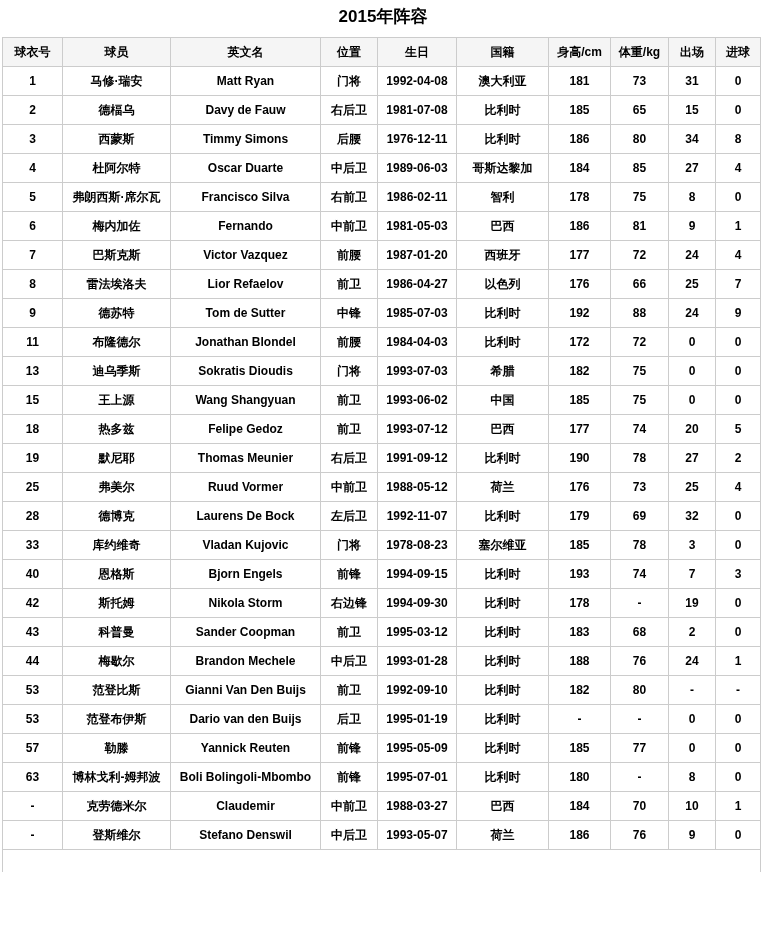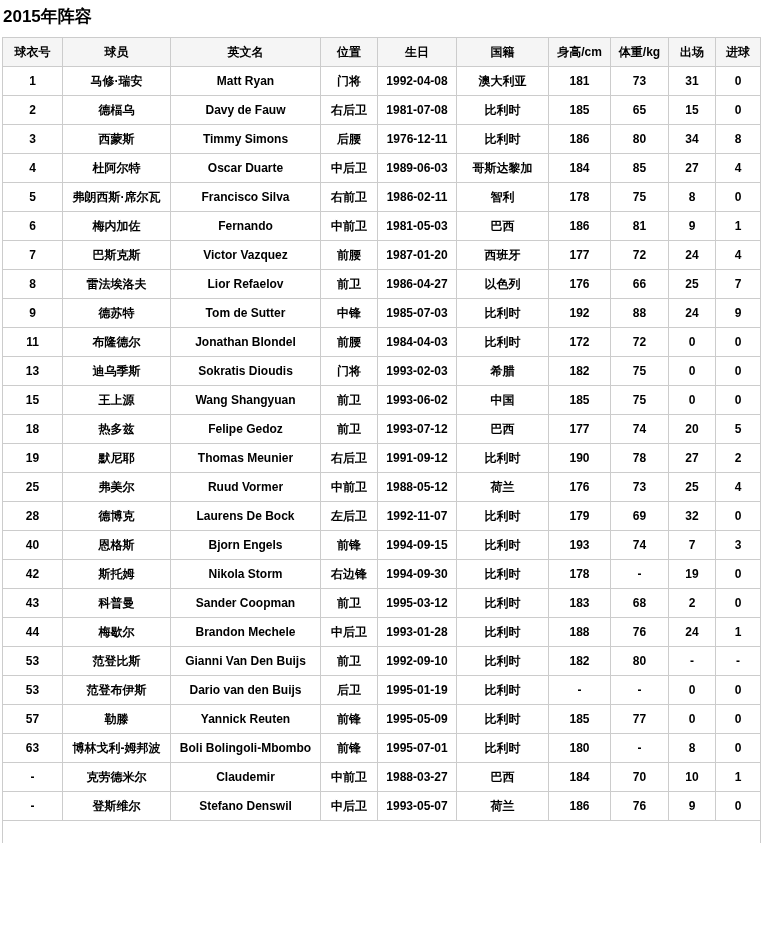--- a/index.html
+++ b/index.html
@@ -10,20 +10,21 @@
     height: 930px;
     overflow: hidden;
     font-family: "Liberation Sans", "DejaVu Sans", sans-serif;
     color: #000000;
   }
   .page-title {
     font-size: 17px;
     font-weight: bold;
     margin: 7px 0 10px 3px;
     line-height: 20px;
+    text-align: center;
   }
   table.roster {
     border-collapse: collapse;
     table-layout: fixed;
     width: 758px;
     margin-left: 2px;
   }
   table.roster th,
   table.roster td {
     border: 1px solid #cccccc;
@@ -201,21 +202,21 @@
         <td>172</td>
         <td>72</td>
         <td>0</td>
         <td>0</td>
       </tr>
       <tr>
         <td>13</td>
         <td>迪乌季斯</td>
         <td>Sokratis Dioudis</td>
         <td>门将</td>
-        <td>1993-02-03</td>
+        <td>1993-07-03</td>
         <td>希腊</td>
         <td>182</td>
         <td>75</td>
         <td>0</td>
         <td>0</td>
       </tr>
       <tr>
         <td>15</td>
         <td>王上源</td>
         <td>Wang Shangyuan</td>
@@ -269,20 +270,32 @@
         <td>Laurens De Bock</td>
         <td>左后卫</td>
         <td>1992-11-07</td>
         <td>比利时</td>
         <td>179</td>
         <td>69</td>
         <td>32</td>
         <td>0</td>
       </tr>
       <tr>
+        <td>33</td>
+        <td>库约维奇</td>
+        <td>Vladan Kujovic</td>
+        <td>门将</td>
+        <td>1978-08-23</td>
+        <td>塞尔维亚</td>
+        <td>185</td>
+        <td>78</td>
+        <td>3</td>
+        <td>0</td>
+      </tr>
+      <tr>
         <td>40</td>
         <td>恩格斯</td>
         <td>Bjorn Engels</td>
         <td>前锋</td>
         <td>1994-09-15</td>
         <td>比利时</td>
         <td>193</td>
         <td>74</td>
         <td>7</td>
         <td>3</td>

